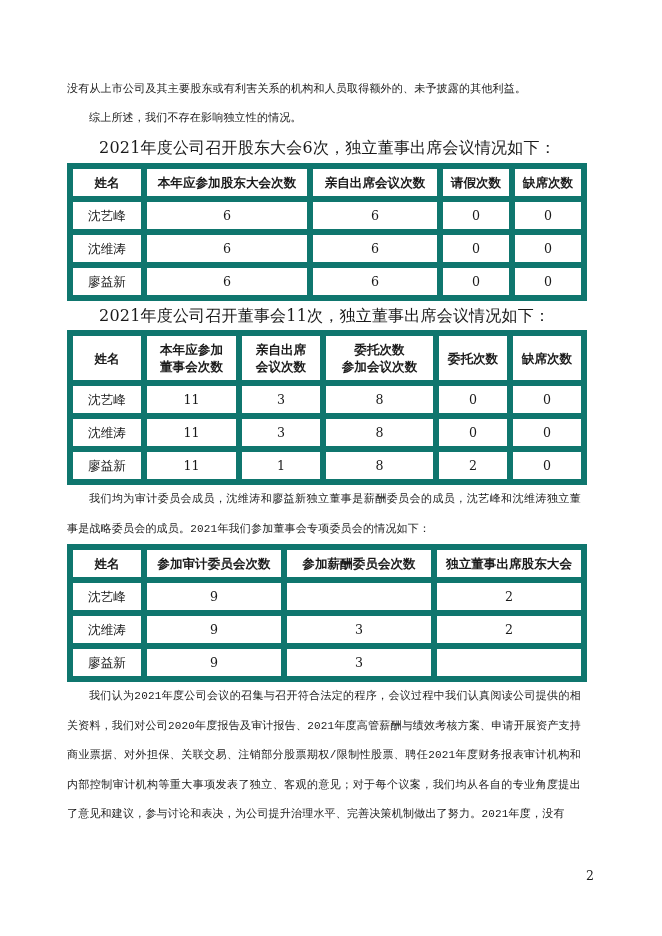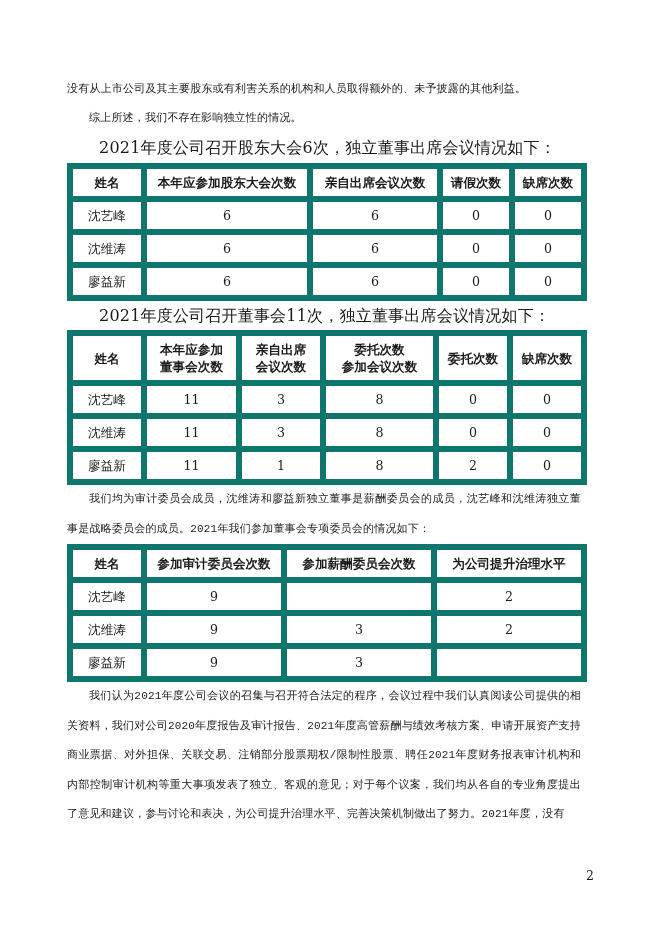--- a/index.html
+++ b/index.html
@@ -220,21 +220,21 @@
         <col style="width:74px">
         <col style="width:140px">
         <col style="width:150px">
         <col style="width:150px">
       </colgroup>
       <thead>
         <tr>
           <th>姓名</th>
           <th>参加审计委员会次数</th>
           <th>参加薪酬委员会次数</th>
-          <th>为公司提升治理水平</th>
+          <th>独立董事出席股东大会</th>
         </tr>
       </thead>
       <tbody>
         <tr>
           <td>沈艺峰</td>
           <td>9</td>
           <td></td>
           <td>2</td>
         </tr>
         <tr>

